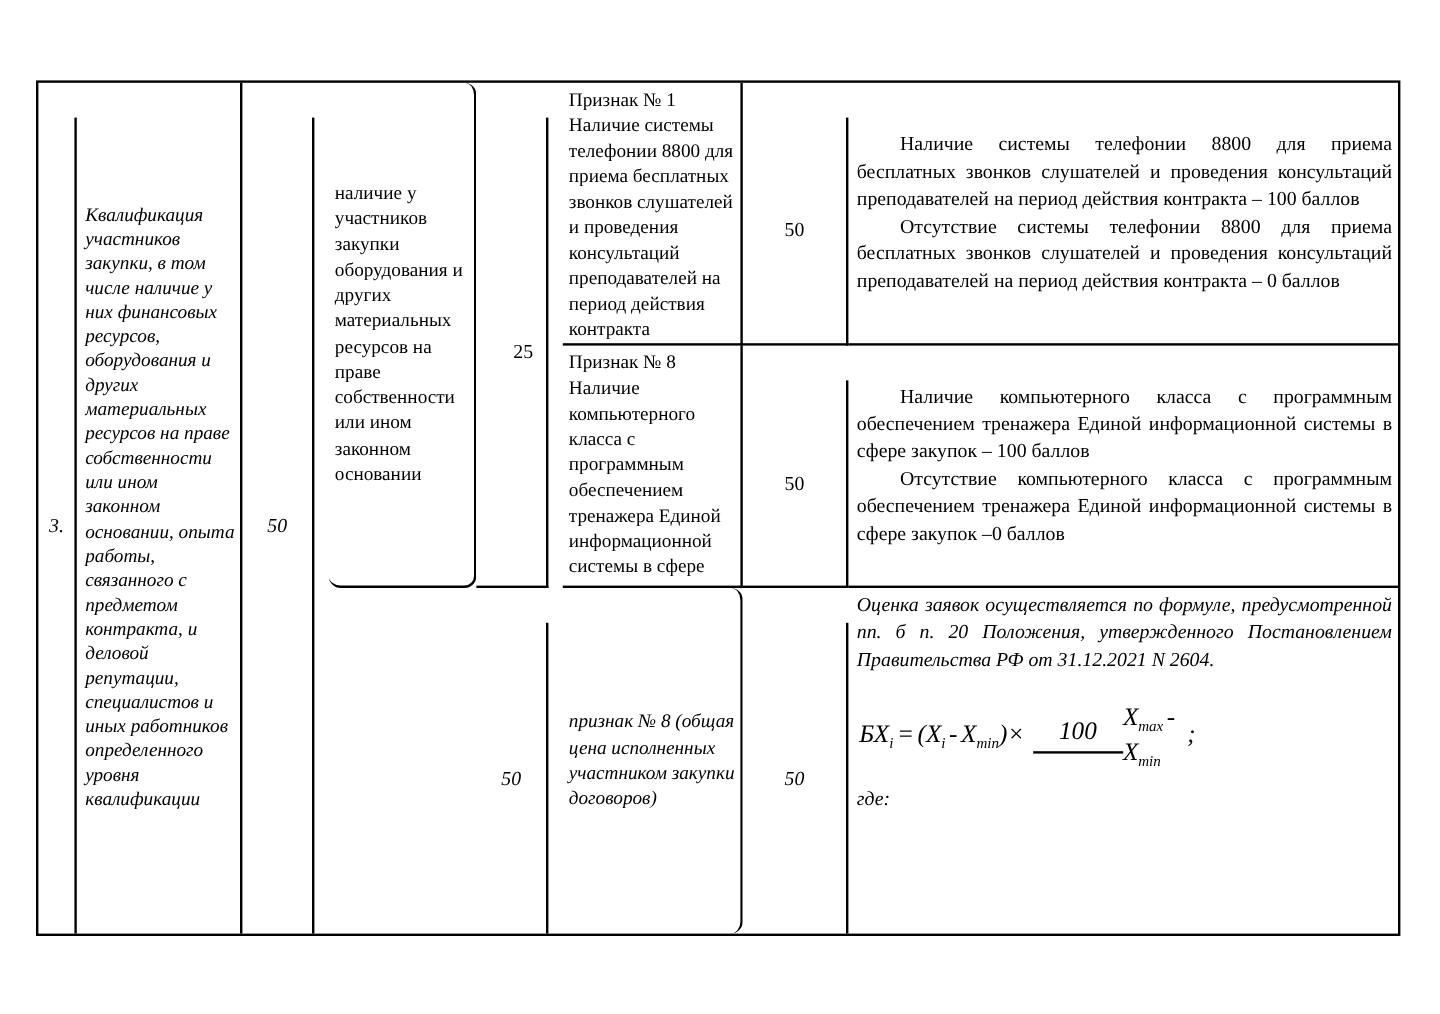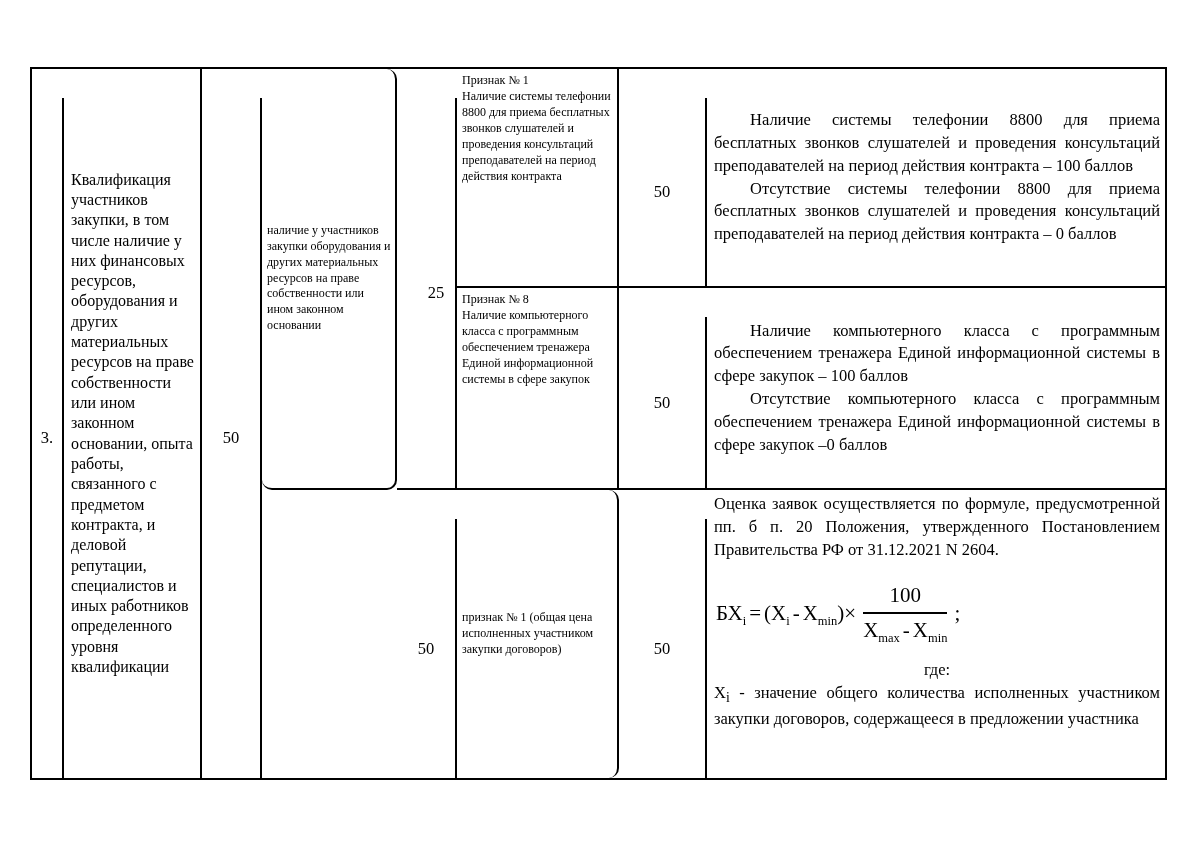--- a/index.html
+++ b/index.html
@@ -12,25 +12,25 @@
     display:grid;
     grid-template-columns:32px 138px 60px 135px 60px 162px 88px 458px;
     grid-template-rows:219px 202px 288px;
     border:2px solid #000;
   }
   .c{
     border-right:2px solid #000;border-bottom:2px solid #000;
     box-sizing:border-box;overflow:hidden;
   }
   .no-r{border-right:none;}
-  .no-b{border-bottom:none;}
+  .no-b{border-bottom:none;font-style:italic;}
   .v-center{display:flex;flex-direction:column;justify-content:center;}
   .h-center{text-align:center;margin-top:29px;}
   .t16{font-size:16px;line-height:1.27;}
-  .t16b{font-size:12px;line-height:1.33;}
+  .t16b{font-size:16px;line-height:1.33;margin-left:12px;}
   .num{font-size:16.5px;}
   .pad-l{padding-left:7px;padding-right:3px;}
   .pad-l2{padding-left:5px;padding-right:3px;border-radius:10px;}
   .pad-top{padding:4px 3px 2px 5px;}
   .desc{
     font-size:16.5px;line-height:1.38;text-align:justify;
     padding-left:7px;padding-right:5px;
   }
   .desc p{margin:0;text-indent:36px;}
   .desc3{
@@ -38,24 +38,24 @@
     padding:3px 5px 0 7px;
     border-radius:24px;
   }
   .desc3 p{margin:0;text-indent:0;}
   .formula{
     display:flex;align-items:center;font-size:21px;
     margin:20px 0 14px 2px;
   }
   .formula sub{font-size:12.5px;line-height:1;}
   .f-sp{margin:0 3px;}
-  .frac{display:inline-flex;flex-direction:column;align-items:center;margin:0 7px;}
+  .frac{display:inline-flex;flex-direction:row;align-items:center;margin:0 7px;}
   .frac .fr-num{width:100%;text-align:center;border-bottom:2px solid #000;padding:0 6px 2px;box-sizing:border-box;}
   .frac .fr-den{padding-top:2px;}
-  .where{font-size:16.5px;margin:0 0 26px 0;text-align:center;}
+  .where{font-size:16.5px;margin:0 0 26px 0;text-align:left;}
   .defp{margin:0;text-indent:0;}
 </style>
 </head>
 <body>
 
 <div class="page">
   <div class="tbl">
 
     <div class="c no-b v-center h-center num" style="grid-column:1;grid-row:1/4;">
       <div>3.</div>
@@ -98,21 +98,21 @@
     </div>
     <div class="c no-r v-center desc" style="grid-column:8;grid-row:2;">
       <p>Наличие компьютерного класса с программным обеспечением тренажера Единой информационной системы в сфере закупок – 100 баллов</p>
       <p>Отсутствие компьютерного класса с программным обеспечением тренажера Единой информационной системы в сфере закупок –0 баллов</p>
     </div>
 
     <div class="c no-b v-center h-center num" style="grid-column:5;grid-row:3;">
       <div>50</div>
     </div>
     <div class="c no-b v-center t16b pad-l2" style="grid-column:6;grid-row:3;">
-      <div>признак № 1 (общая цена исполненных участником закупки договоров)</div>
+      <div>признак № 8 (общая цена исполненных участником закупки договоров)</div>
     </div>
     <div class="c no-b v-center h-center num" style="grid-column:7;grid-row:3;">
       <div>50</div>
     </div>
 
     <div class="c no-r no-b desc3" style="grid-column:8;grid-row:3;">
       <p>Оценка заявок осуществляется по формуле, предусмотренной пп. б п. 20 Положения, утвержденного Постановлением Правительства РФ от 31.12.2021 N 2604.</p>
 
       <div class="formula">
         <span><span>БХ</span><sub>i</sub></span>
@@ -125,17 +125,16 @@
         <span>×</span>
         <span class="frac">
           <span class="fr-num">100</span>
           <span class="fr-den"><span>X</span><sub>max</sub><span class="f-sp">-</span><span>X</span><sub>min</sub></span>
         </span>
         <span>;</span>
       </div>
 
       <p class="where">где:</p>
 
-      <p class="defp"><span>X</span><sub>i</sub> <span>- значение общего количества исполненных участником закупки договоров, содержащееся в предложении участника</span></p>
     </div>
 
   </div>
 </div>
 
 </body></html>

